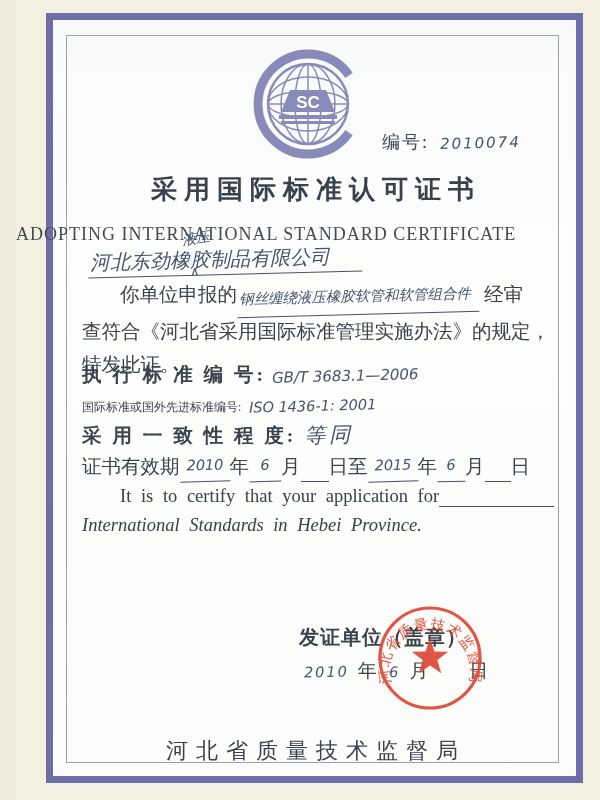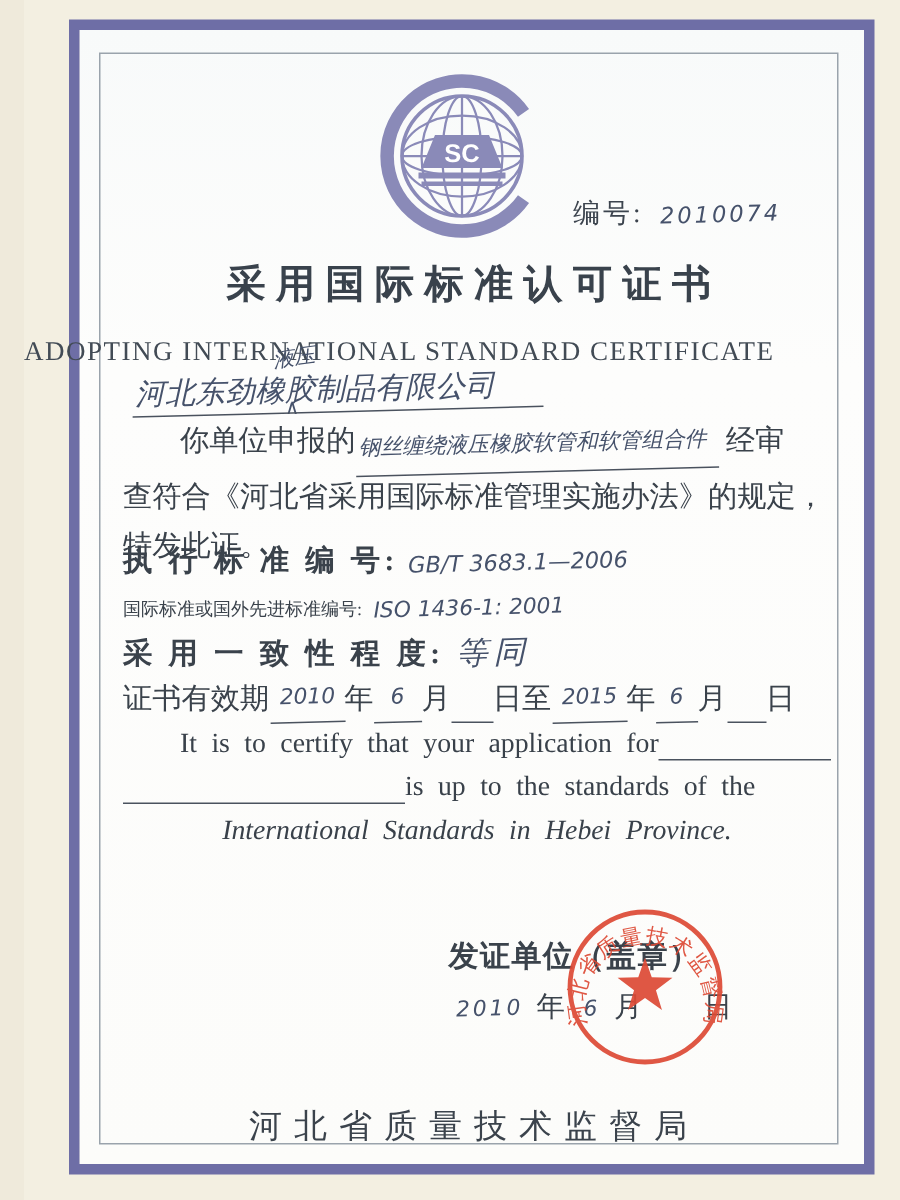--- a/index.html
+++ b/index.html
@@ -46,21 +46,21 @@
   .fields .row { height:30px; line-height:30px; white-space:nowrap; }
   .lbl-spread { letter-spacing:3px;font-weight:bold; }
   .lbl-small { font-size:12px; }
   .v-exec { font-size:15px; margin-left:6px; }
   .v-intl { font-size:14.5px; margin-left:8px; }
   .v-conf { font-size:21px; margin-left:8px; letter-spacing:4px; }
   .seg { display:inline-block; text-align:center; padding-bottom:1px; vertical-align:bottom; }
   .seg.hand { font-size:14.5px; }
   .w52{min-width:50px;} .w34{min-width:32px;} .w30{min-width:28px;} .w26{min-width:26px;}
   
-  .english { position:absolute; left:66px; top:482px; width:472px; font-size:18.5px; line-height:29px; word-spacing:5px; color:#39414a;text-align:center; }
+  .english { position:absolute; left:66px; top:482px; width:472px; font-size:18.5px; line-height:29px; word-spacing:5px; color:#39414a; }
   .eline { display:flex; align-items:flex-end; }
   .eline .grow { flex:1 1 auto; border-bottom:1.5px solid #4a525e; margin-bottom:4px; }
   .eline .lead { flex:0 0 188px; border-bottom:1.5px solid #4a525e; margin-bottom:4px; }
   .eline .ind { flex:0 0 38px; }
   .italic { font-style:italic; }
   
   .issuer { position:absolute; left:283px; top:624px; font-size:20px; letter-spacing:1px; font-weight:bold; color:#3a424b; }
   .issue-date { position:absolute; left:288px; top:658px; font-size:19px; color:#3a424b; letter-spacing:4px; }
   .issue-date .hand { font-size:14.5px; letter-spacing:2px; }
   .seal { position:absolute; left:358px; top:602px; opacity:.92; }
@@ -130,24 +130,20 @@
       <span>证书有效期</span><span class="seg hand ul w52">2010</span><span>年</span><span class="seg hand ul w34">6</span><span>月</span><span class="seg ul w30">&nbsp;</span><span>日至</span><span class="seg hand ul w52">2015</span><span>年</span><span class="seg hand ul w30">6</span><span>月</span><span class="seg ul w26">&nbsp;</span><span>日</span>
     </div>
   </div>
 
   <div class="english">
     <div class="eline">
       <span class="ind"></span>
         <span>It is to certify that your application for</span>
         <span class="grow"></span>
     </div>
-    <div class="eline">
-      <span class="lead"></span>
-        <span>is up to the standards of the</span>
-    </div>
     <div class="italic">International Standards in Hebei Province.</div>
   </div>
 
   <div class="issuer">发证单位（盖章）</div>
   <div class="issue-date">
     <span class="hand">2010</span>
     <span>年</span>
     <span class="hand">6</span>
     <span>月</span>
     <span style="margin-left:28px;">日</span>

